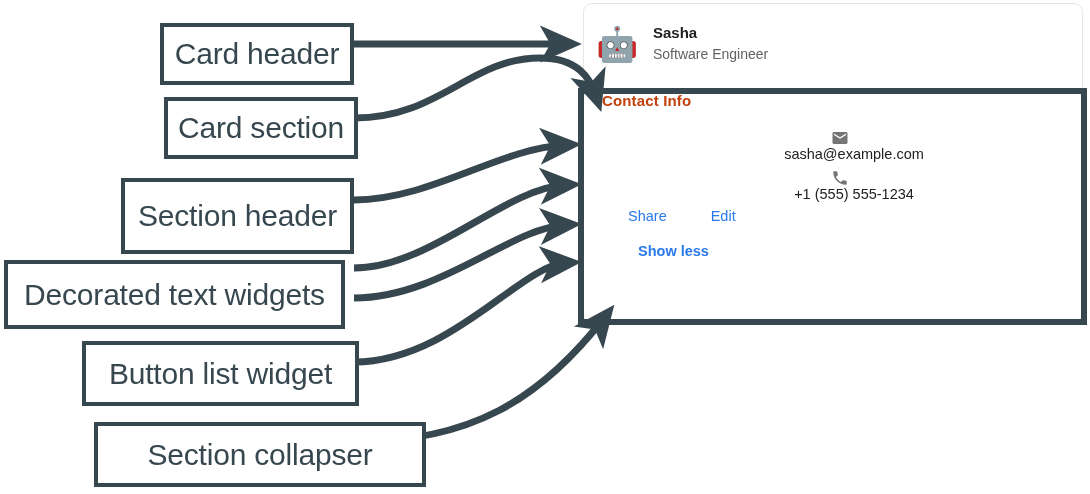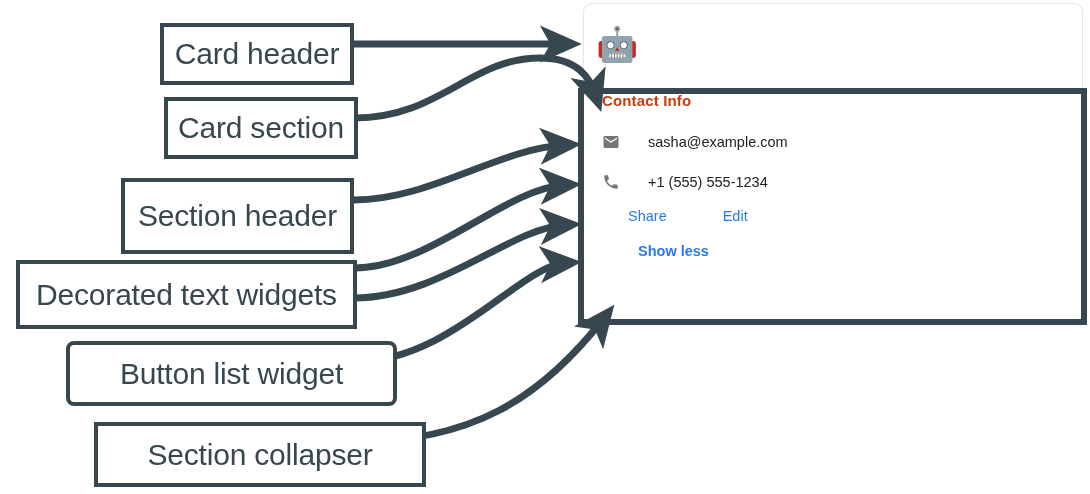--- a/index.html
+++ b/index.html
@@ -94,20 +94,21 @@
     font-weight:bold;
     color:#c2410c;
     letter-spacing:0.15px;
     margin-bottom:20px;
   }
   .info-row{
     display:flex;
     align-items:center;
     height:26px;
     margin-bottom:14px;
+    flex-direction:column;
   }
   .info-icon{
     width:22px;
     flex:0 0 auto;
     display:flex;
     align-items:center;
     justify-content:flex-start;
     color:#757575;
   }
   .info-text{
@@ -116,21 +117,20 @@
     color:#212121;
     line-height:1;
   }
   .info-text.status-online{ color:#81c784; }
 
   .button-list{
     display:flex;
     align-items:center;
     margin-top:8px;
     margin-left:26px;
-    gap:12px;
   }
   .flat-btn{
     font-size:14.5px;
     color:#2979e8;
     background:none;
     border:none;
     padding:0;
     margin:0 44px 0 0;
     font-family:inherit;
     cursor:pointer;
@@ -165,20 +165,24 @@
 </style>
 </head>
 <body>
 
 <div id="stage">
 
   <div id="card">
 
     <div class="card-header">
       <div class="avatar">🤖</div>
+      <div class="header-text">
+        <div class="card-title">Sasha</div>
+        <div class="card-subtitle">Software Engineer</div>
+      </div>
     </div>
 
     <div class="card-body">
 
       <div class="section-header">Contact Info</div>
 
       <div class="info-row">
         <span class="info-icon">
           <svg width="18" height="18" viewBox="0 0 24 24" fill="#757575" aria-hidden="true">
             <path d="M20 4H4c-1.1 0-2 .9-2 2v12c0 1.1.9 2 2 2h16c1.1 0 2-.9 2-2V6c0-1.1-.9-2-2-2zm0 4l-8 5-8-5V6l8 5 8-5v2z"></path>
@@ -238,24 +242,24 @@
   <div id="callouts">
       <div class="callout" style="left: 160px; top: 13px; width: 194px; height: 62px;">
         <span>Card header</span>
       </div>
       <div class="callout" style="left: 164px; top: 87px; width: 194px; height: 62px;">
         <span>Card section</span>
       </div>
       <div class="callout" style="left: 121px; top: 168px; width: 233px; height: 76px;">
         <span>Section header</span>
       </div>
-      <div class="callout" style="left: 16px; top: 250px; width: 341px; height: 69px;">
+      <div class="callout" style="left: 4px; top: 250px; width: 341px; height: 69px;">
         <span>Decorated text widgets</span>
       </div>
-      <div class="callout" style="left: 66px; top: 331px; width: 331px; height: 65px; border-radius: 8px;">
+      <div class="callout" style="left: 82px; top: 331px; width: 277px; height: 65px;">
         <span>Button list widget</span>
       </div>
       <div class="callout" style="left: 94px; top: 412px; width: 332px; height: 65px;">
         <span>Section collapser</span>
       </div>
     </div>
 
 </div>
 
 </body></html>

